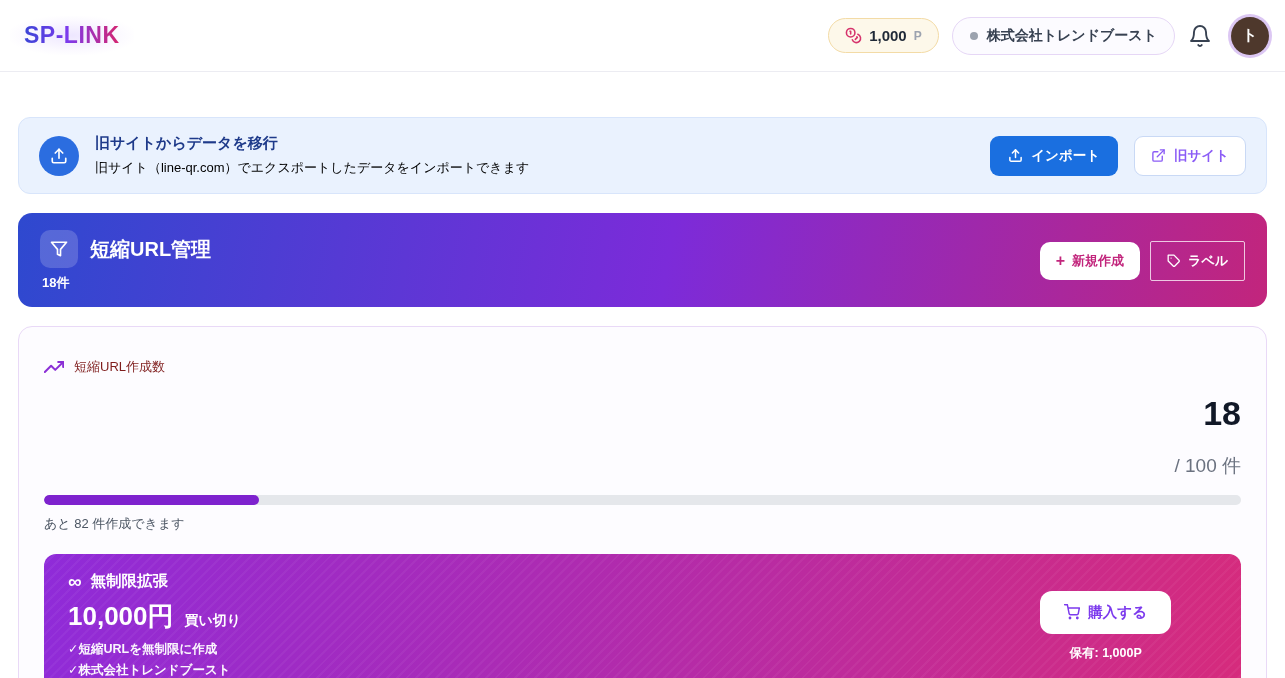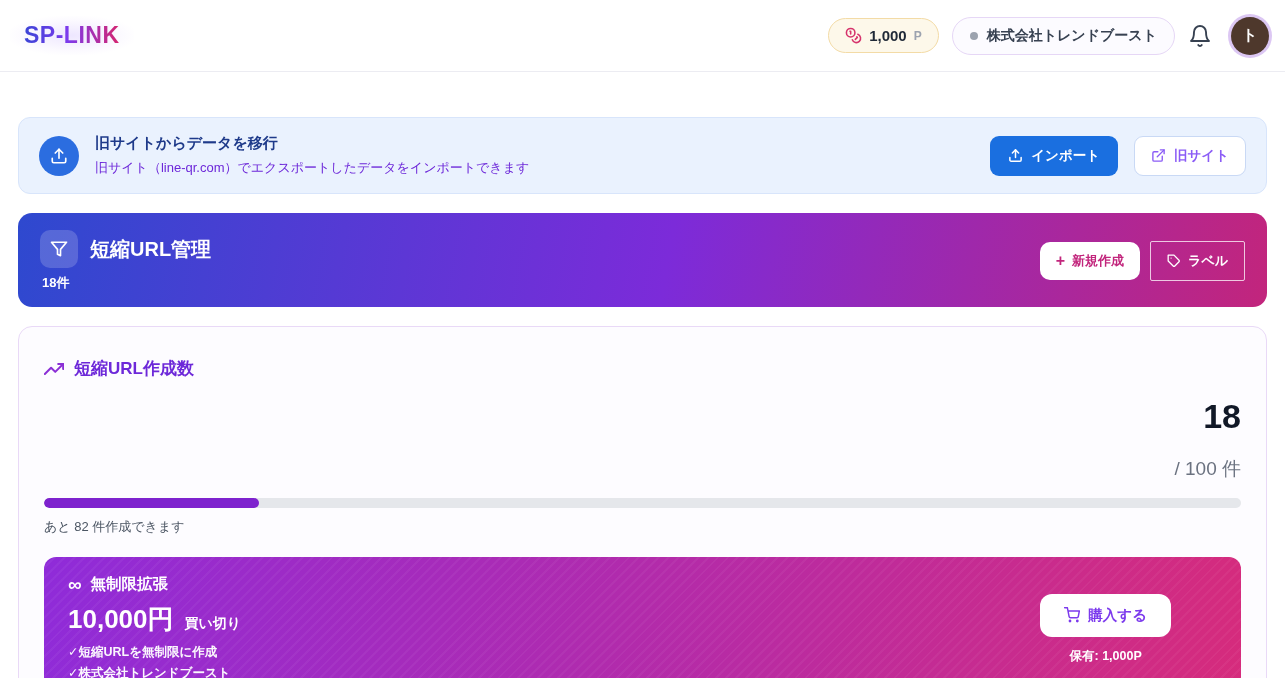--- a/index.html
+++ b/index.html
@@ -32,21 +32,21 @@
   
   .page { padding:45px 18px 0; }
 
   
   .mig-banner { display:flex; align-items:center; gap:16px; padding:16px 20px;
                 background:#eaf2fe; border:1px solid #d8e5fb; border-radius:12px; }
   .mig-icon-circle { width:40px; height:40px; border-radius:50%; background:#2b6de0; color:#fff;
                      display:flex; align-items:center; justify-content:center; flex:none; }
   .mig-icon-circle svg { width:18px; height:18px; }
   .mig-title { font-size:15px; font-weight:700; color:#1e3a8a; margin-bottom:6px; }
-  .mig-desc  { font-size:13px; color:#6d28d9; }
+  .mig-desc  { font-size:13px; color:#000000; }
   .spacer { flex:1; }
   .btn { display:flex; align-items:center; gap:8px; border-radius:9px; font-weight:700;
          font-size:13.5px; cursor:pointer; border:none; font-family:inherit; }
   .btn svg { width:15px; height:15px; }
   .btn-import { padding:11px 18px; background:#1a6fe0; color:#fff;justify-content:flex-end; }
   .btn-oldsite { padding:10px 16px; background:#fff; border:1.5px solid #c9d9f5; color:#8b5cf6; }
 
   
   .grad-banner { margin-top:19px; padding:17px 22px 15px; border-radius:14px; color:#fff;
                  background:linear-gradient(100deg,#2e49cf 0%, #7c2bd9 52%, #c2257c 100%);
@@ -62,21 +62,21 @@
   .plus-glyph { font-size:16px; font-weight:700; line-height:1; }
   .btn-label { padding:10px 16px; background:transparent; border:1.5px solid rgba(255,255,255,0.75);
                color:#fff; border-radius:2px; font-size:13px; gap:7px; }
   .btn-label svg { width:14px; height:14px; }
 
   
   .usage-card { margin-top:19px; background:#fdfcff; border:1px solid #e9d9f7; border-radius:14px;
                 padding:30px 25px 27px; }
   .uc-title-row { display:flex; align-items:center; gap:10px; }
   .uc-title-row svg { width:20px; height:20px; color:#8b2fd6; }
-  .uc-title { font-size:17px; font-weight:700; color:#6d28d9; }
+  .uc-title { font-size:13px; font-weight:400; color:#7f1d1d; }
   .uc-count-row { display:flex; align-items:flex-end; gap:23px; margin-top:19px;flex-direction:column; }
   .uc-current { font-size:34px; font-weight:800; color:#111827; line-height:1; }
   .uc-limit { font-size:19px; color:#6b7280; }
   .progress-track { margin-top:16px; height:10px; border-radius:999px; background:#e5e7eb; overflow:hidden; }
   .progress-fill { height:100%; border-radius:999px; background:#7e22ce; width:0; }
   .uc-remaining { margin-top:10px; font-size:13px; color:#4b5563; }
 
   
   .upgrade-card { margin-top:21px; border-radius:12px; padding:17px 24px 19px; color:#fff;
                   background:linear-gradient(100deg,#8f2bd9 0%, #d62b7c 100%);

